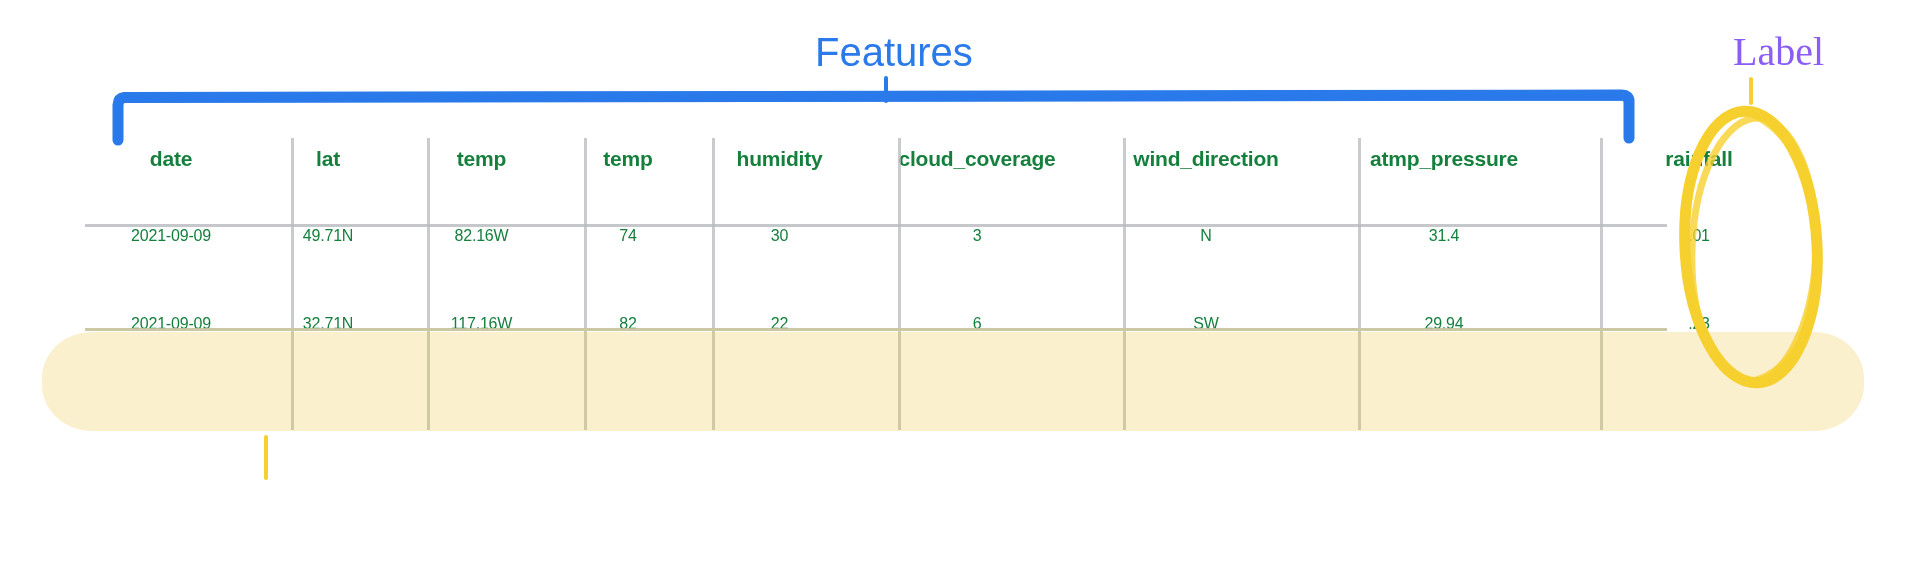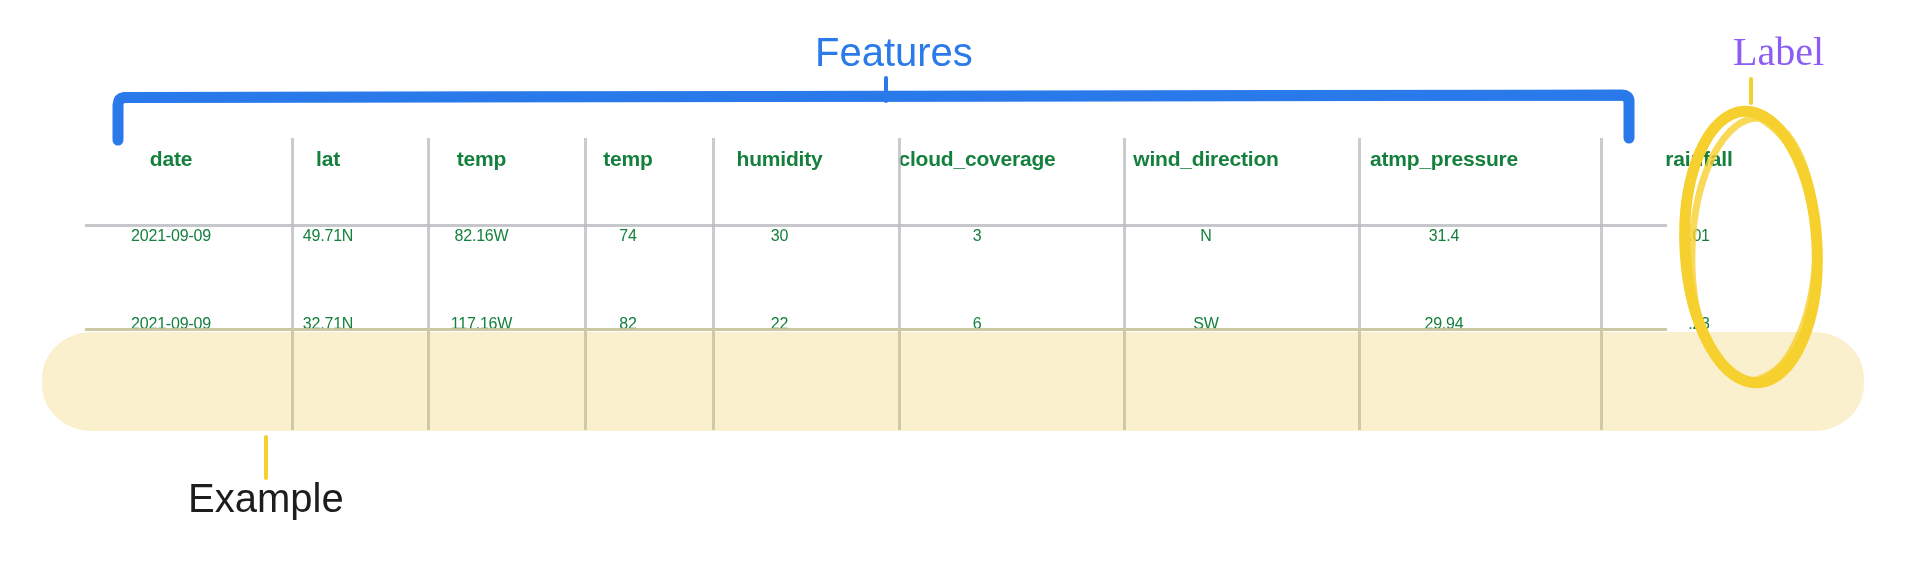--- a/index.html
+++ b/index.html
@@ -278,15 +278,14 @@
     <ellipse cx="79" cy="143" rx="66" ry="136" fill="none" stroke="#f6d02e" stroke-width="11" stroke-linecap="round" transform="rotate(-3 79 143)"></ellipse>
     <ellipse cx="82" cy="146" rx="62" ry="132" fill="none" stroke="#f6d02e" stroke-width="7" stroke-linecap="round" stroke-opacity=".8" transform="rotate(2 82 146)"></ellipse>
     <path d="M83,12 Q148,48 146,158 Q143,262 76,278" fill="none" stroke="#f6d02e" stroke-width="6" stroke-linecap="round" stroke-opacity=".7"></path>
   </svg>
   <div id="label-tick"></div>
 
   <div id="example-tick"></div>
 
   <div class="annot" id="features-label">Features</div>
   <div class="annot" id="label-label">Label</div>
-  <div class="annot" id="example-label">Example</div>
 
 </div>
 
 </body></html>

